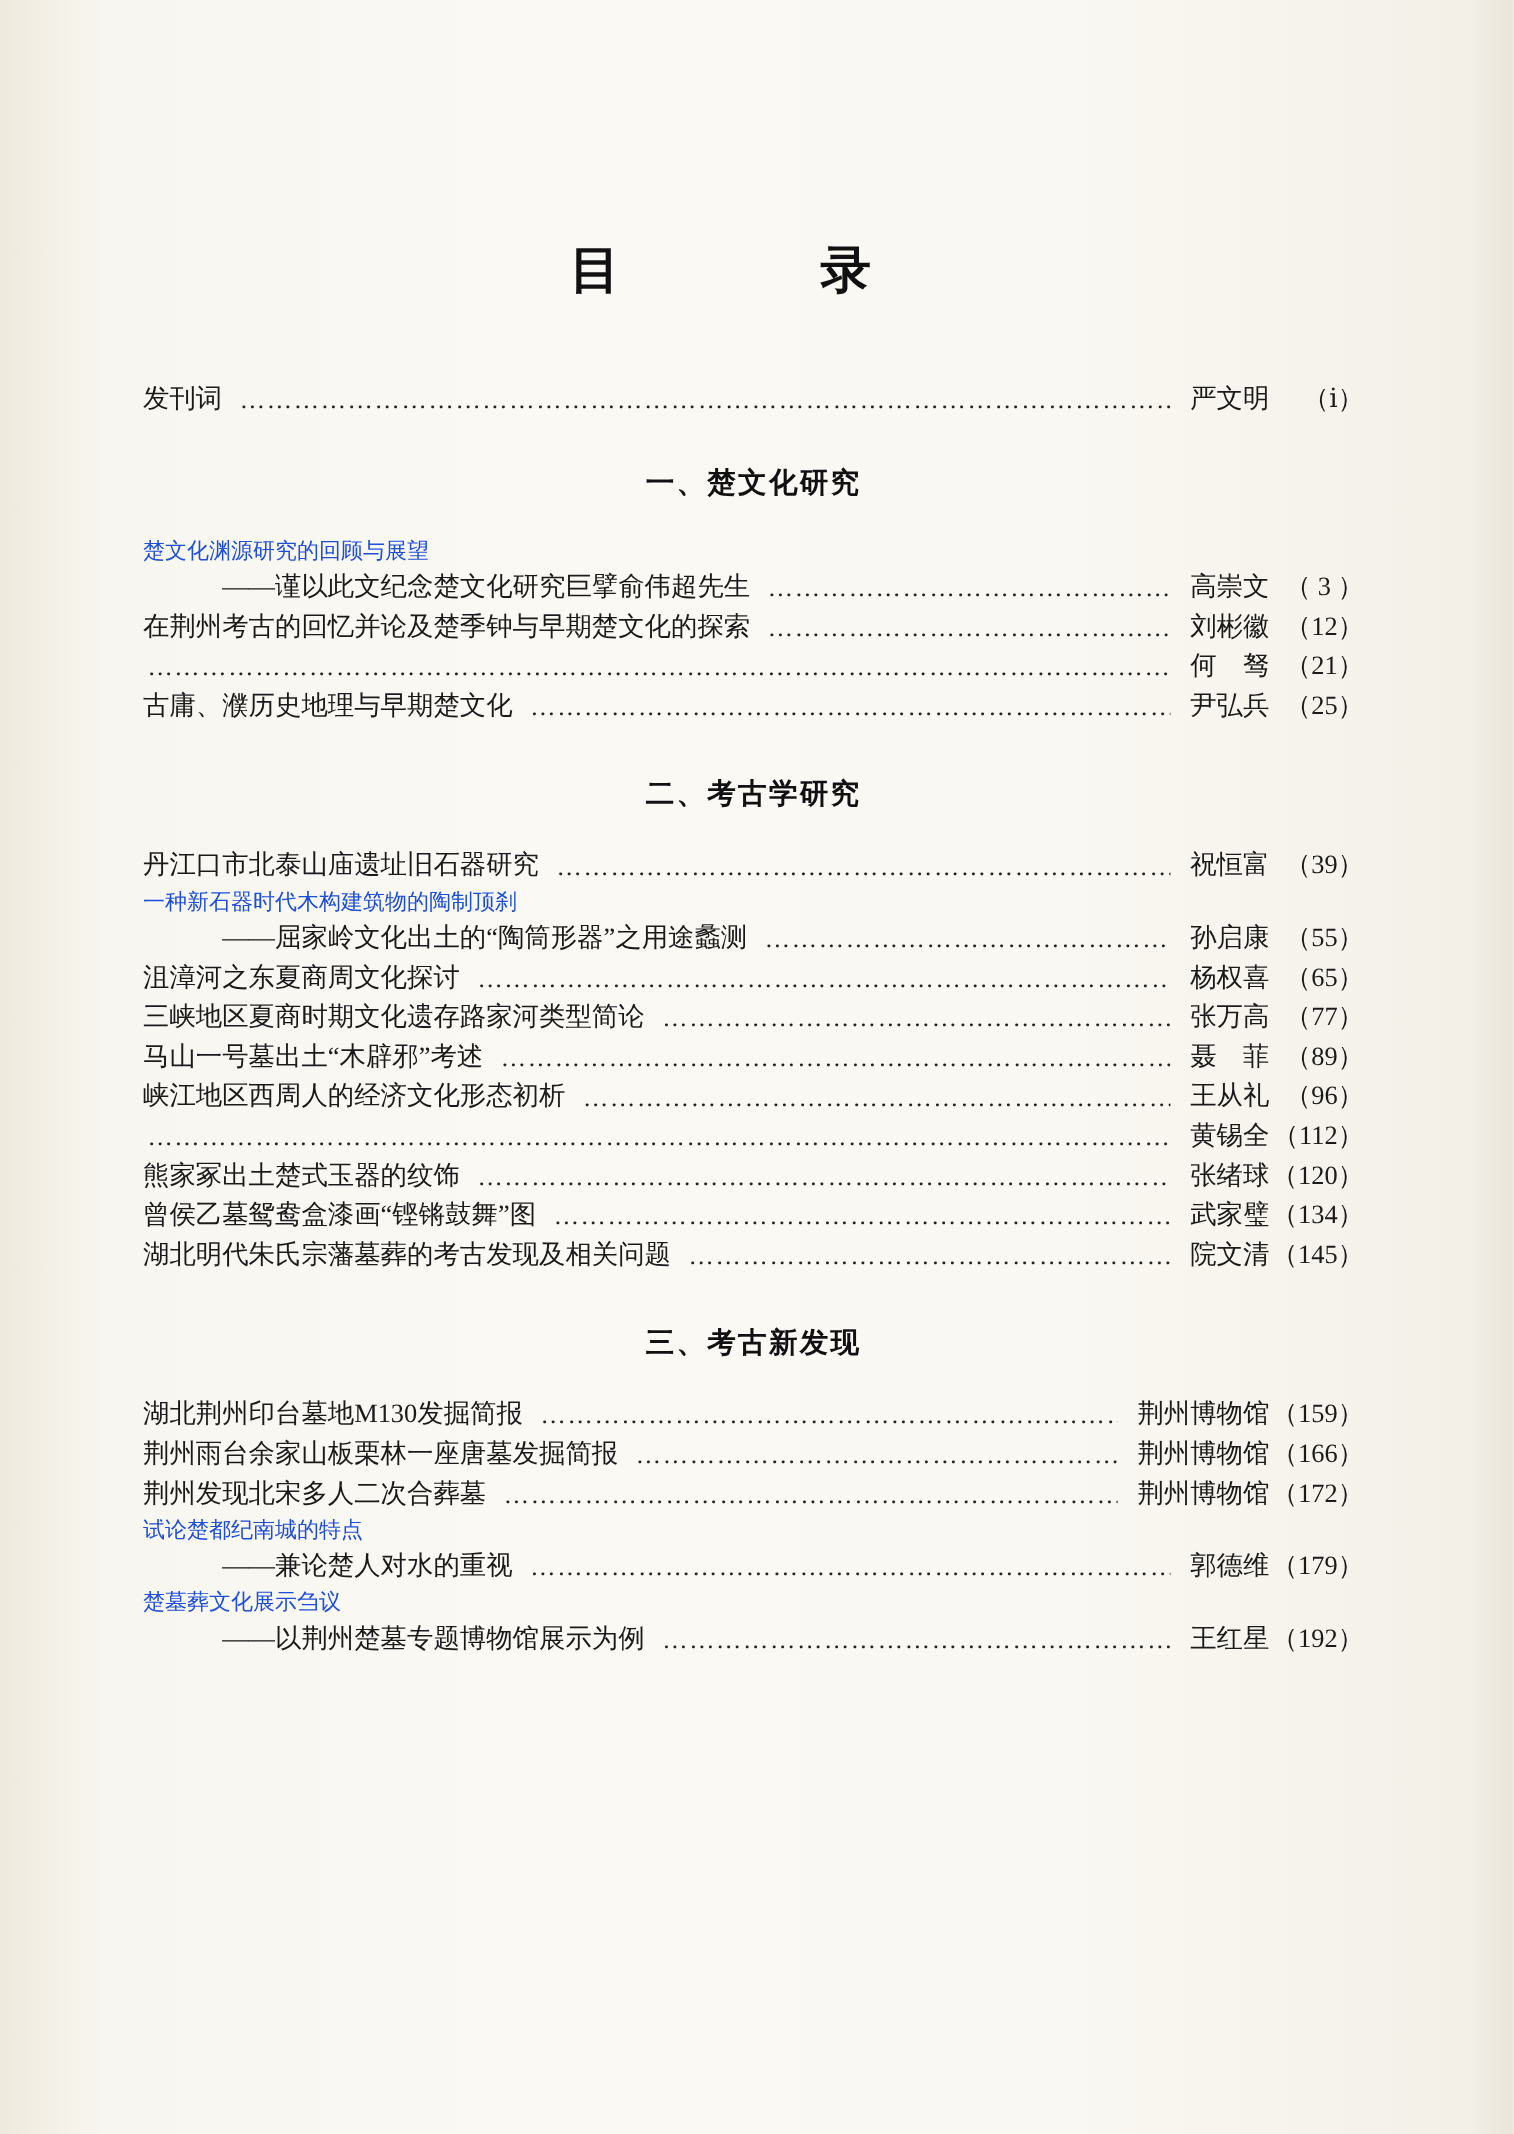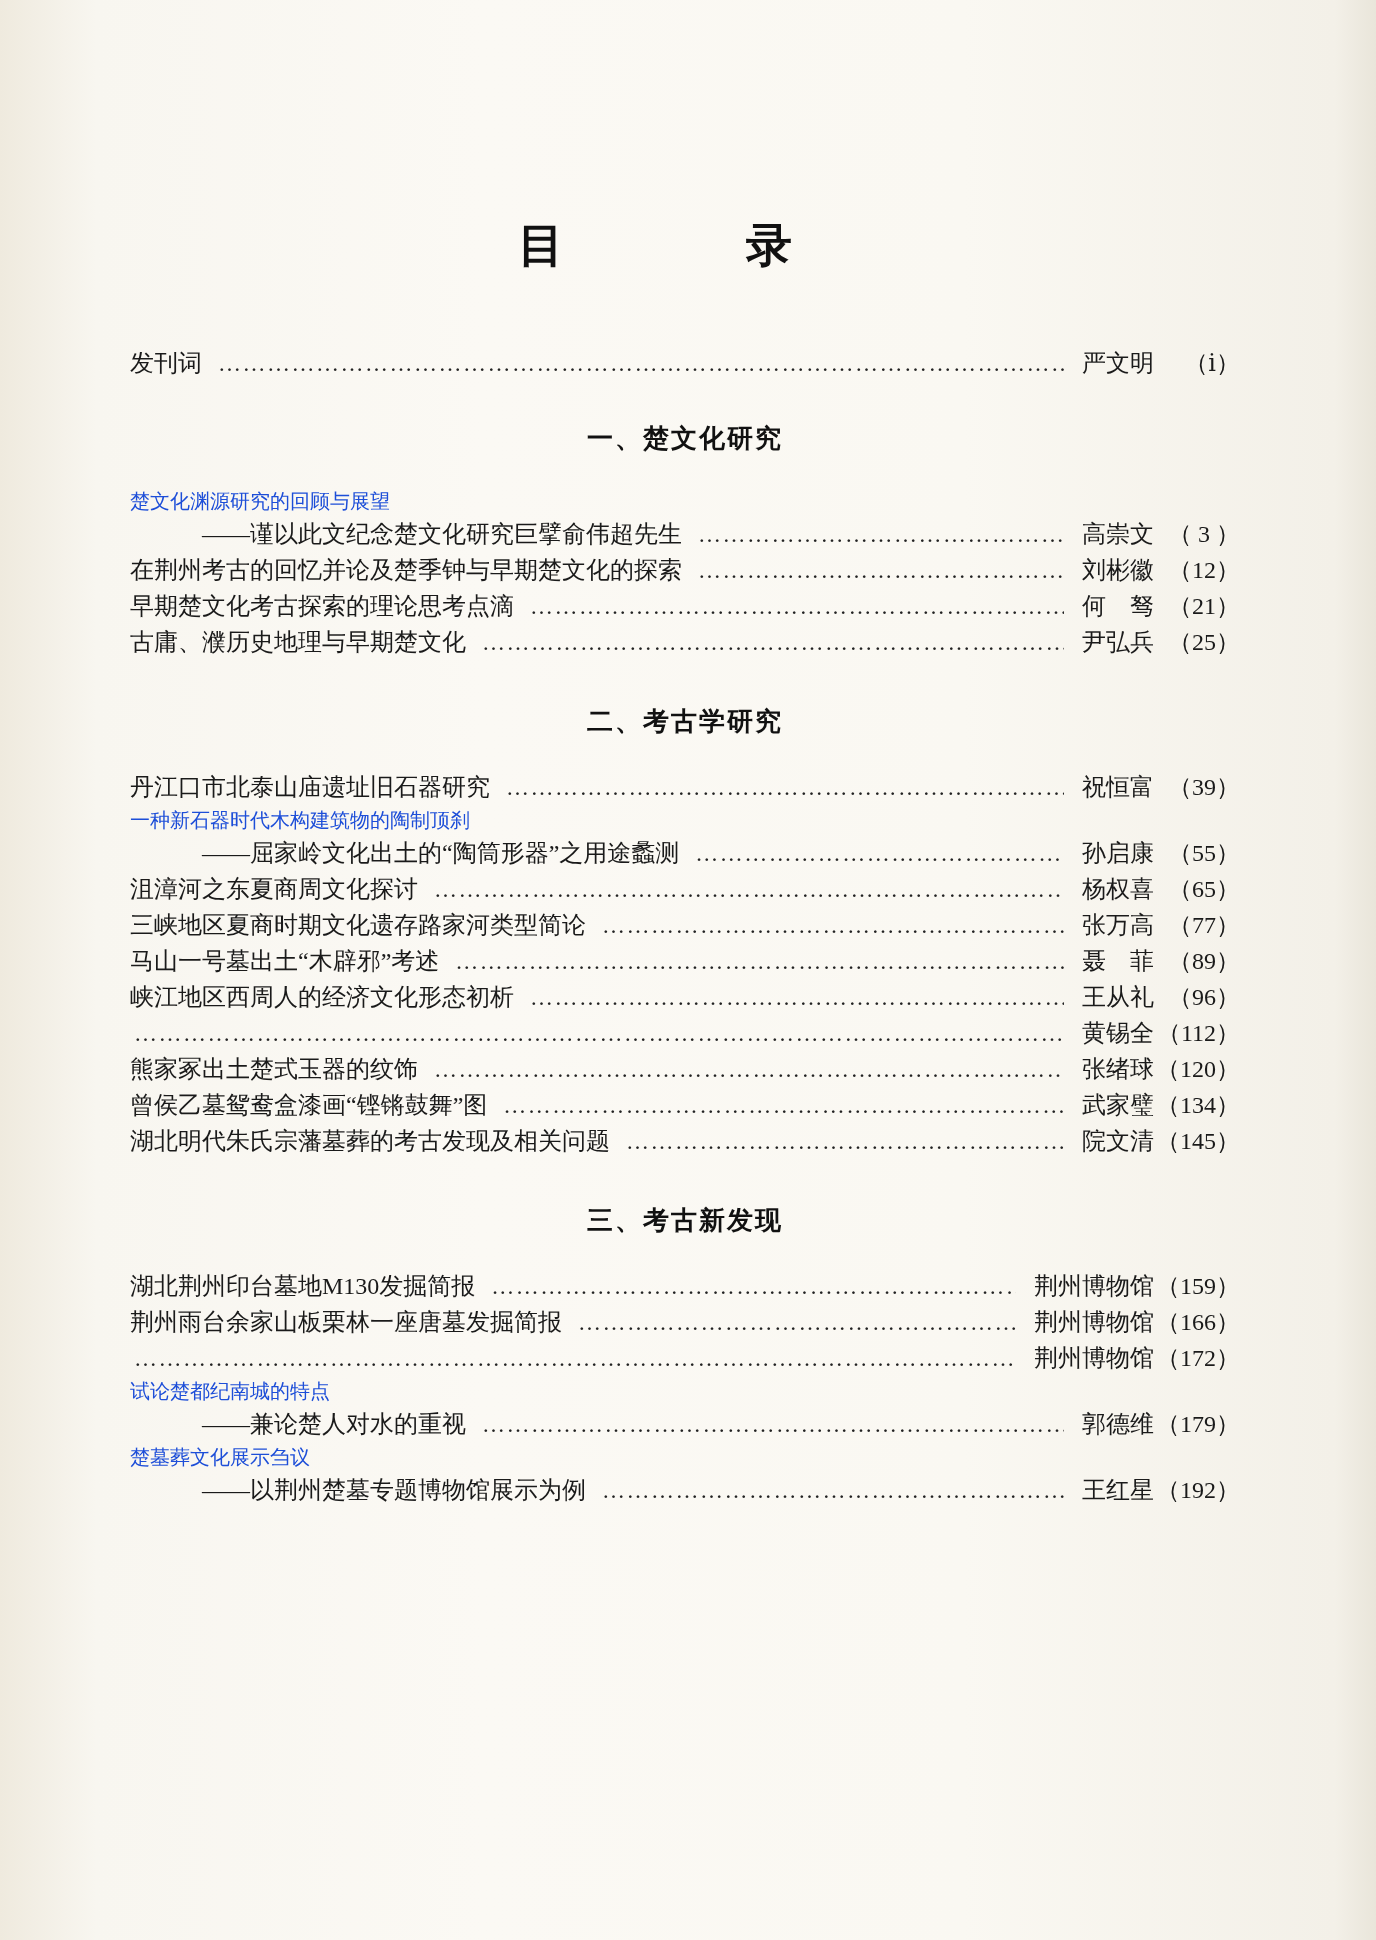--- a/index.html
+++ b/index.html
@@ -124,21 +124,20 @@
         </div>
         <div>
           <div class="entry">
             <span class="etitle">在荆州考古的回忆并论及楚季钟与早期楚文化的探索</span>
             <span class="leader">……………………………………………………………………………………………………………………………………………………</span>
             <span class="tail"><span class="author">刘彬徽</span><span class="pageno">（12）</span></span>
           </div>
         </div>
         <div>
           <div class="entry">
-            <span class="etitle">早期楚文化考古探索的理论思考点滴</span>
             <span class="leader">……………………………………………………………………………………………………………………………………………………</span>
             <span class="tail"><span class="author">何　驽</span><span class="pageno">（21）</span></span>
           </div>
         </div>
         <div>
           <div class="entry">
             <span class="etitle">古庸、濮历史地理与早期楚文化</span>
             <span class="leader">……………………………………………………………………………………………………………………………………………………</span>
             <span class="tail"><span class="author">尹弘兵</span><span class="pageno">（25）</span></span>
           </div>
@@ -224,20 +223,21 @@
         </div>
         <div>
           <div class="entry">
             <span class="etitle">荆州雨台余家山板栗林一座唐墓发掘简报</span>
             <span class="leader">……………………………………………………………………………………………………………………………………………………</span>
             <span class="tail"><span class="author">荆州博物馆</span><span class="pageno">（166）</span></span>
           </div>
         </div>
         <div>
           <div class="entry">
+            <span class="etitle">荆州发现北宋多人二次合葬墓</span>
             <span class="leader">……………………………………………………………………………………………………………………………………………………</span>
             <span class="tail"><span class="author">荆州博物馆</span><span class="pageno">（172）</span></span>
           </div>
         </div>
         <div>
           <div class="subline">试论楚都纪南城的特点</div>
           <div class="entry">
             <span class="etitle" style="padding-left: 72px;">——兼论楚人对水的重视</span>
             <span class="leader">……………………………………………………………………………………………………………………………………………………</span>
             <span class="tail"><span class="author">郭德维</span><span class="pageno">（179）</span></span>

